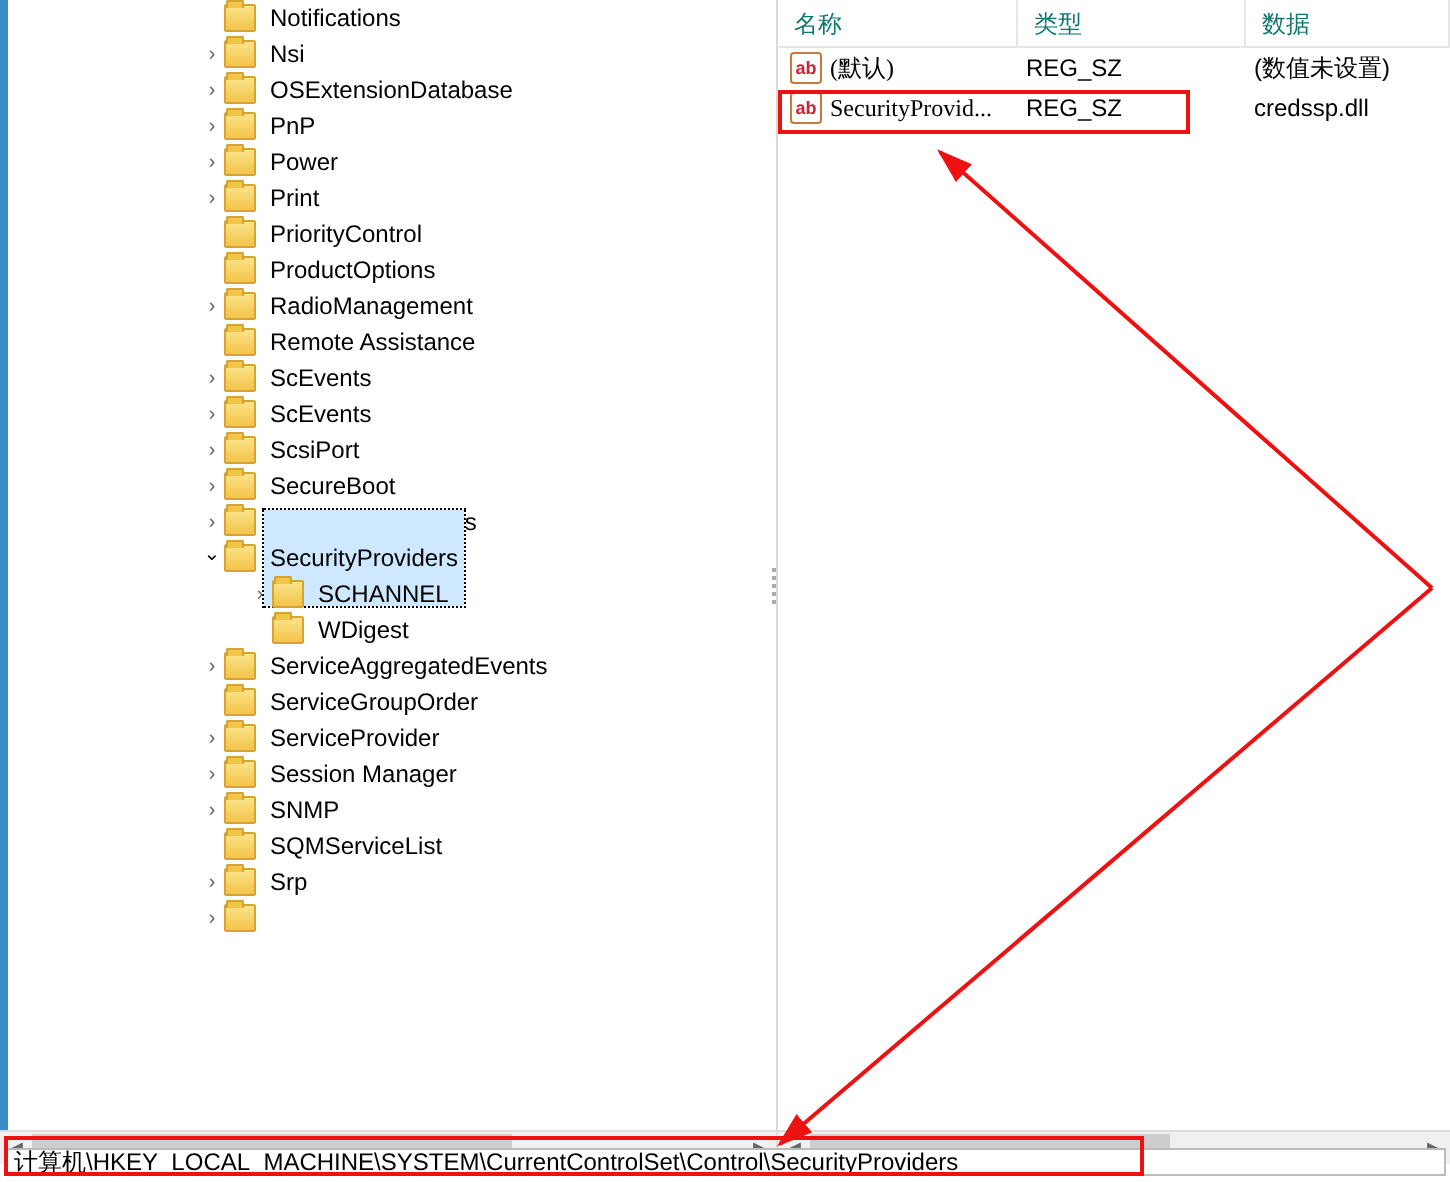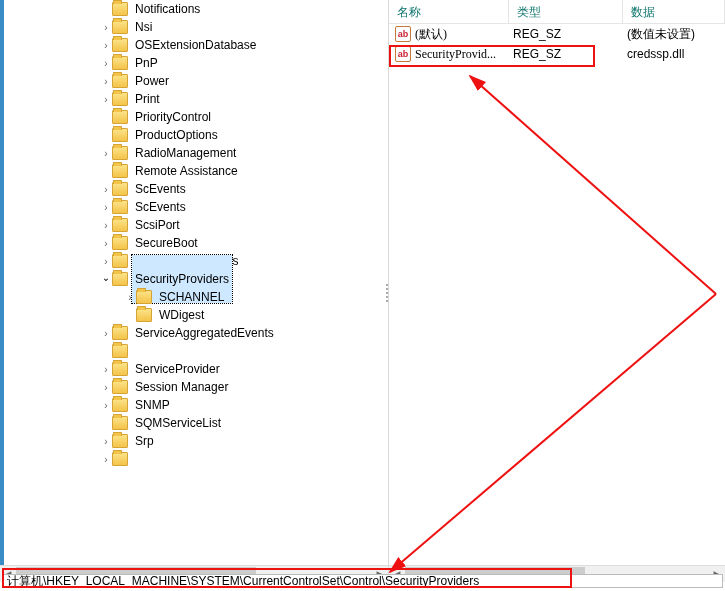--- a/index.html
+++ b/index.html
@@ -156,20 +156,21 @@
         <div class="tree-row">
           <span class="spacer" style="width: 96px;"></span>
           <span class="chev">›</span>
           <span class="folder"></span>
           <span class="lbl">ServiceAggregatedEvents</span>
         </div>
         <div class="tree-row">
           <span class="spacer" style="width: 96px;"></span>
           <span class="chev"></span>
           <span class="folder"></span>
+          <span class="lbl">ServiceGroupOrder</span>
         </div>
         <div class="tree-row">
           <span class="spacer" style="width: 96px;"></span>
           <span class="chev">›</span>
           <span class="folder"></span>
           <span class="lbl">ServiceProvider</span>
         </div>
         <div class="tree-row">
           <span class="spacer" style="width: 96px;"></span>
           <span class="chev">›</span>

